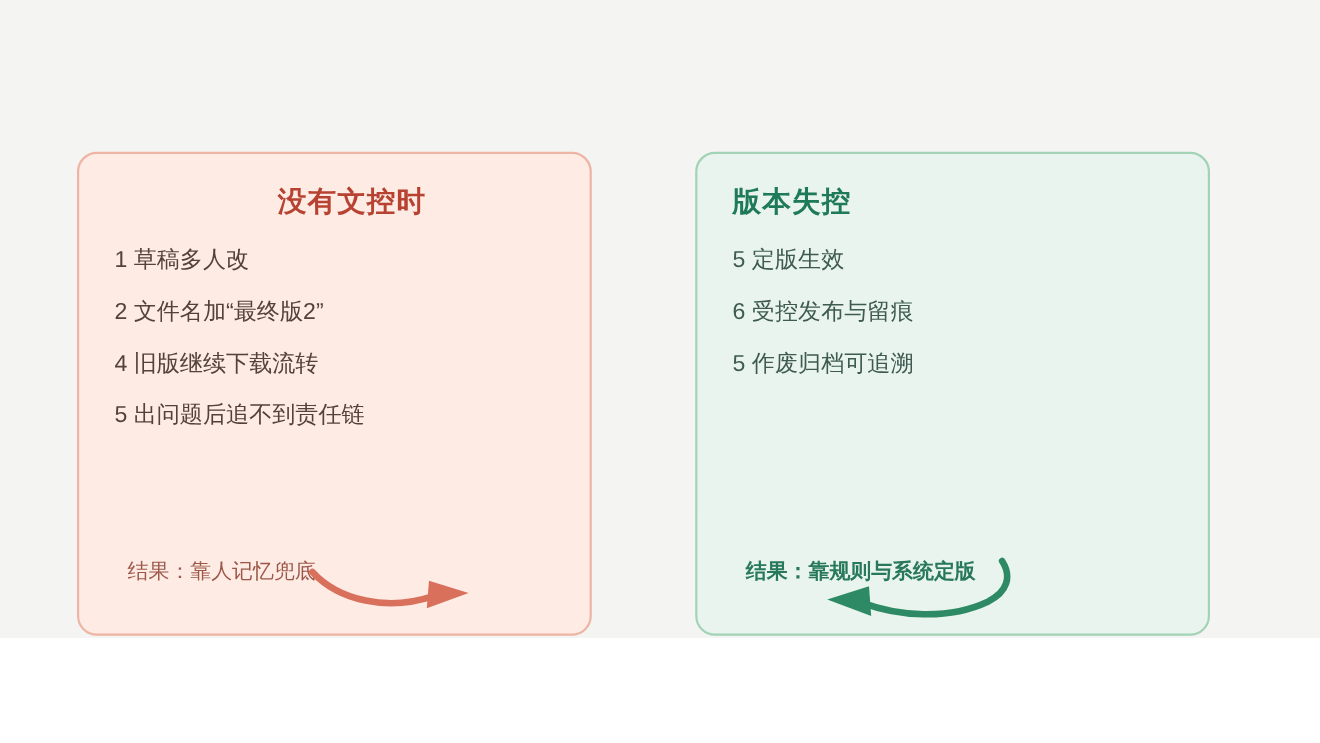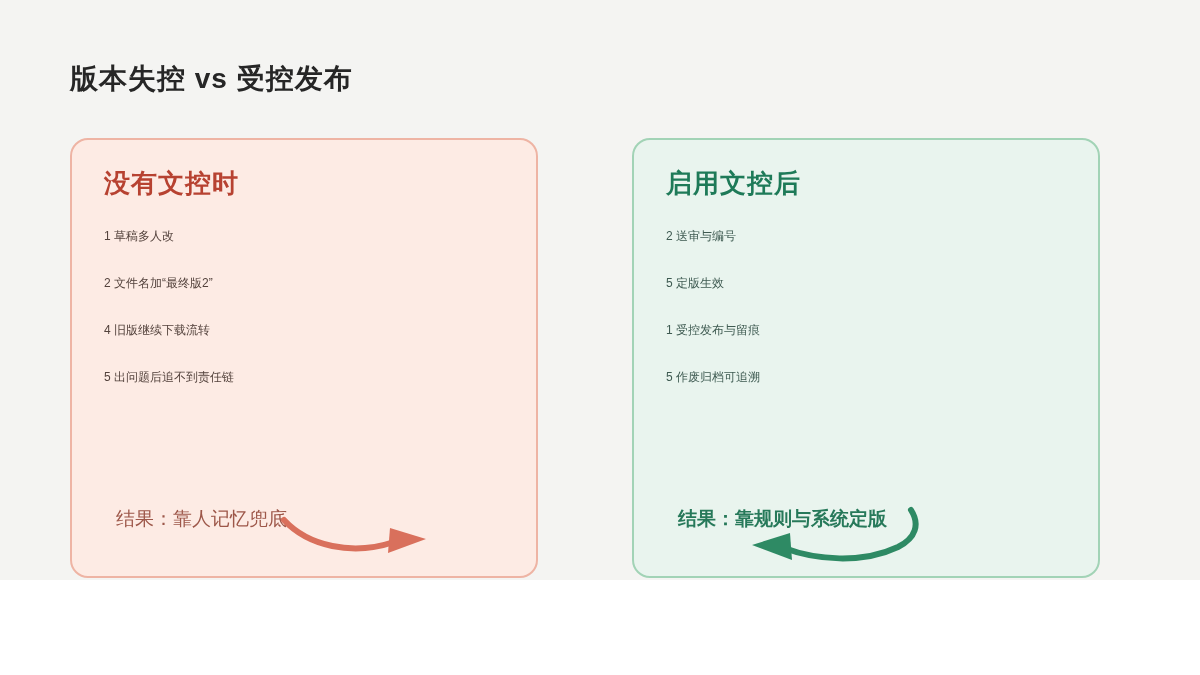--- a/index.html
+++ b/index.html
@@ -38,25 +38,25 @@
     box-sizing: border-box;
   }
   .card-left  { left: 70px;  background: #fdebe4; border-color: #eeb4a4; }
   .card-right { left: 632px; background: #e9f4ee; border-color: #a2d3b6; }
   .card-title {
     margin: 26px 0 0 32px;
     font-size: 26px;
     font-weight: 700;
     letter-spacing: 1px;
   }
-  .card-left  .card-title { color: #b74231; }
+  .card-left  .card-title { color: #b74231; text-align: center; }
   .card-right .card-title { color: #1e7a58; }
   .item-list { margin: 12px 0 0 32px; }
   .list-item {
-    font-size: 12px;
+    font-size: 21px;
     line-height: 47px;
     height: 47px;
     white-space: nowrap;
   }
   .card-left  .list-item { color: #53423c; }
   .card-right .list-item { color: #3e5a51; }
   .result-line {
     position: absolute;
     left: 44px;
     top: 366px;
@@ -68,43 +68,41 @@
   .arrow-svg { position: absolute; }
   .arrow-left-card  { left: 206px; top: 372px; }
   .arrow-right-card { left: 110px; top: 366px; }
 </style>
 </head>
 <body>
 
 <div class="stage">
   <div class="slide-bg"></div>
 
-  <h1 class="page-title">版本失控 vs 受控发布</h1>
 
   <section class="card card-left">
     <h2 class="card-title">没有文控时</h2>
     <div class="item-list">
       <div class="list-item">1 草稿多人改</div>
       <div class="list-item">2 文件名加“最终版2”</div>
       <div class="list-item">4 旧版继续下载流转</div>
       <div class="list-item">5 出问题后追不到责任链</div>
     </div>
     <div class="result-line">结果：靠人记忆兜底</div>
     <svg class="arrow-svg arrow-left-card" width="150" height="48" viewBox="0 0 150 48">
       <path d="M6,8 C30,34 74,44 116,30" fill="none" stroke="#d9705c" stroke-width="6" stroke-linecap="round"></path>
       <polygon points="112,16 148,27 110,41" fill="#d9705c"></polygon>
     </svg>
   </section>
 
   <section class="card card-right">
-    <h2 class="card-title">启用文控后</h2>
+    <h2 class="card-title">版本失控</h2>
     <div class="item-list">
-      <div class="list-item">2 送审与编号</div>
       <div class="list-item">5 定版生效</div>
-      <div class="list-item">1 受控发布与留痕</div>
+      <div class="list-item">6 受控发布与留痕</div>
       <div class="list-item">5 作废归档可追溯</div>
     </div>
     <div class="result-line">结果：靠规则与系统定版</div>
     <svg class="arrow-svg arrow-right-card" width="175" height="56" viewBox="0 0 175 56">
       <path d="M167,4 C176,18 172,32 154,41 C118,58 72,54 40,42" fill="none" stroke="#2e8a64" stroke-width="6" stroke-linecap="round"></path>
       <polygon points="46,27 8,39 48,54" fill="#2e8a64"></polygon>
     </svg>
   </section>
 </div>
 

